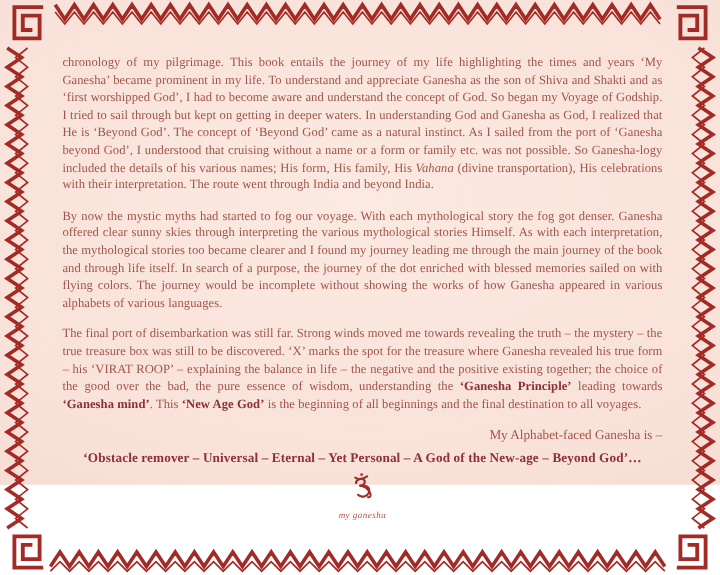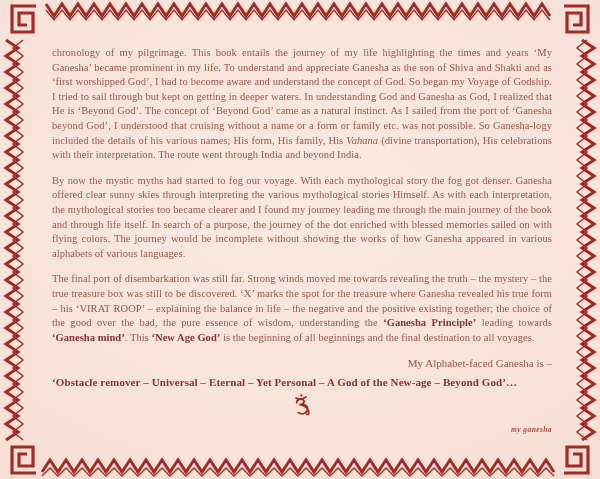--- a/index.html
+++ b/index.html
@@ -3,21 +3,21 @@
 <meta charset="utf-8">
 <style>
   :root{
     --border:#a32b26;
     --ink:#a0554a;
     --ink-bold:#8d3036;
   }
   html,body{margin:0;padding:0;}
   body{width:600px;height:479px;overflow:hidden;}
   .page{
-    position:relative;width:600px;height:479px;
+    position:relative;width:600px;height:404px;
     background:radial-gradient(120% 105% at 50% 42%, #fbeae2 0%, #f8e1d8 55%, #f3d7cd 100%);
     font-family:"Liberation Serif","DejaVu Serif",serif;
   }
   .border-svg{position:absolute;left:0;top:0;width:600px;height:479px;}
   .bz{stroke:var(--border);fill:none;stroke-linejoin:miter;}
   .content{
     position:absolute;left:52px;top:46px;width:500px;
     color:var(--ink);
   }
   .para{
@@ -26,30 +26,30 @@
     text-align:justify;text-justify:inter-word;
     letter-spacing:0.05px;
   }
   .para b{color:var(--ink-bold);margin-top:40px;}
   .para em{font-style:italic;}
   .tagline{
     margin:4px 0 0 0;text-align:right;
     font-size:11px;line-height:15px;color:var(--ink);
   }
   .closing{
-    margin:4px 0 0 0;
+    margin:4px 0 0 0;text-align:center;
     font-size:11px;line-height:15px;font-weight:bold;
     color:var(--ink-bold);letter-spacing:0.1px;
   }
   .om-wrap{margin:3px 0 0 0;text-align:center;height:26px;}
   .om-wrap svg{display:inline-block;vertical-align:top;}
   .om-stroke{stroke:#9c2f28;fill:none;stroke-width:2.6;stroke-linecap:round;}
   .imprint{
-    margin:6px 0 0 0;text-align:right;
-    font-size:7.5px;font-style:italic;font-weight:bold;
+    margin:6px 0 0 0;text-align:center;
+    font-size:7.5px;font-style:italic;font-weight:normal;
     color:#a63b32;letter-spacing:0.4px;opacity:0.9;
   }
 </style>
 </head>
 <body>
 
 <div class="page">
 
   <svg class="border-svg" viewBox="0 0 600 479" xmlns="http://www.w3.org/2000/svg">
 

